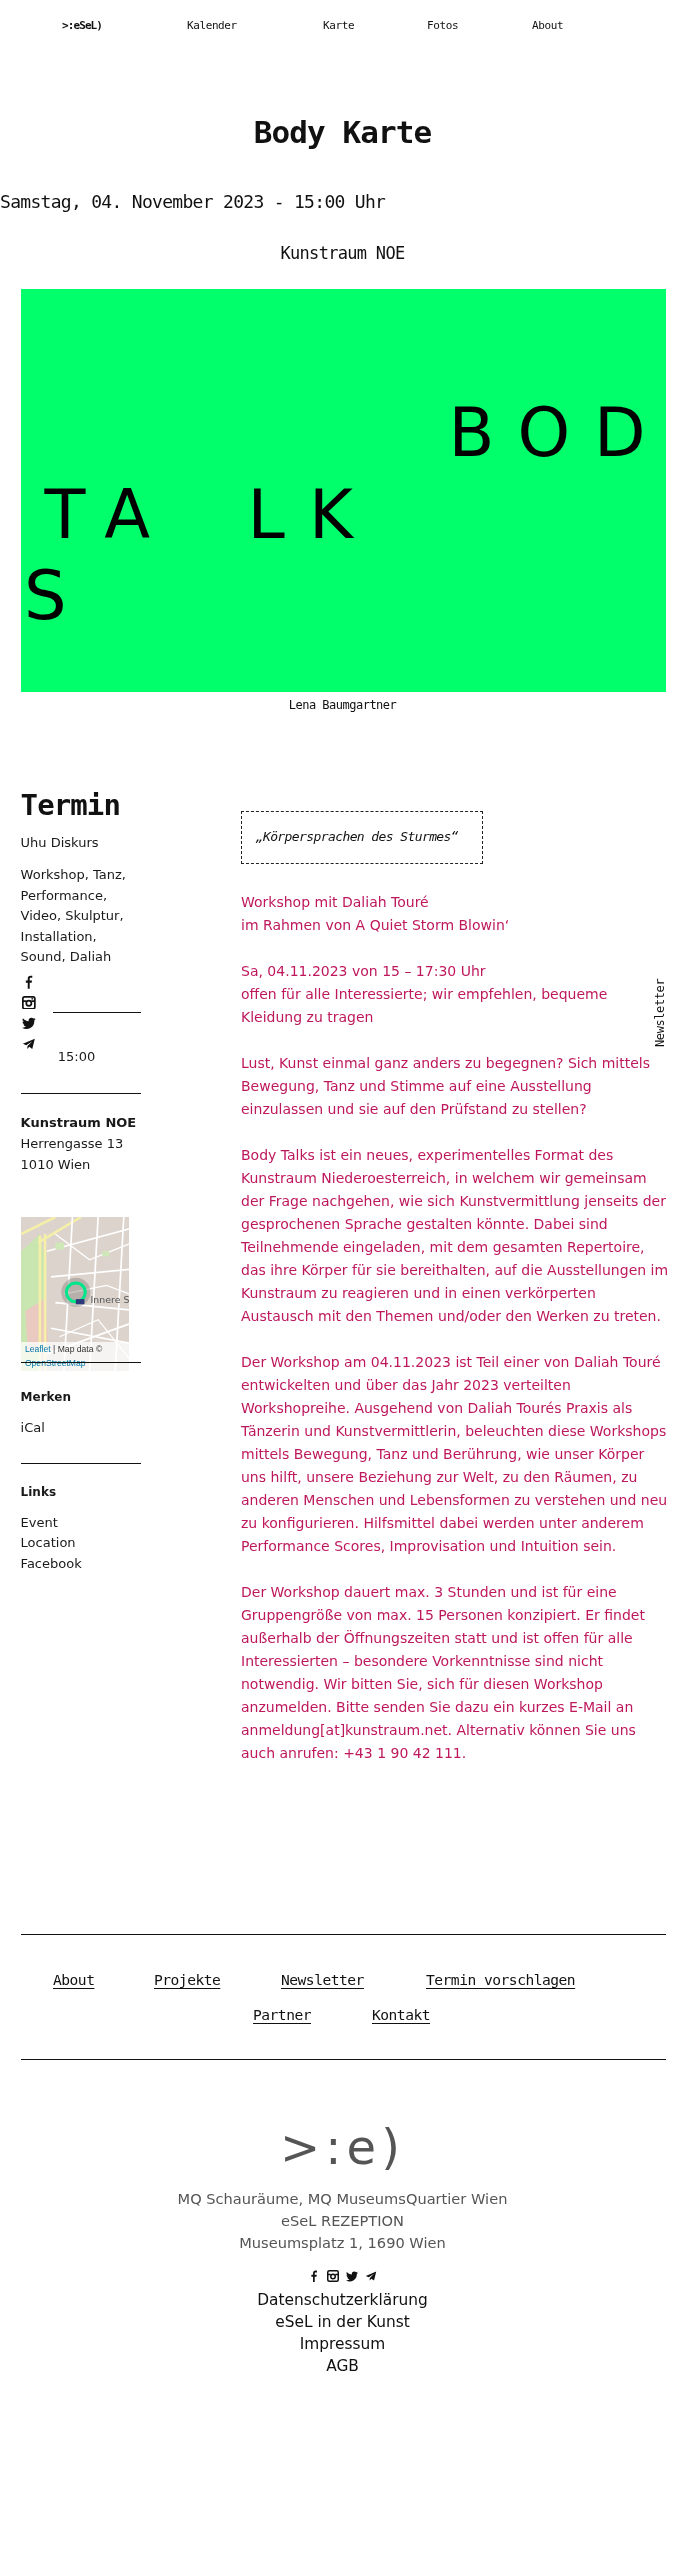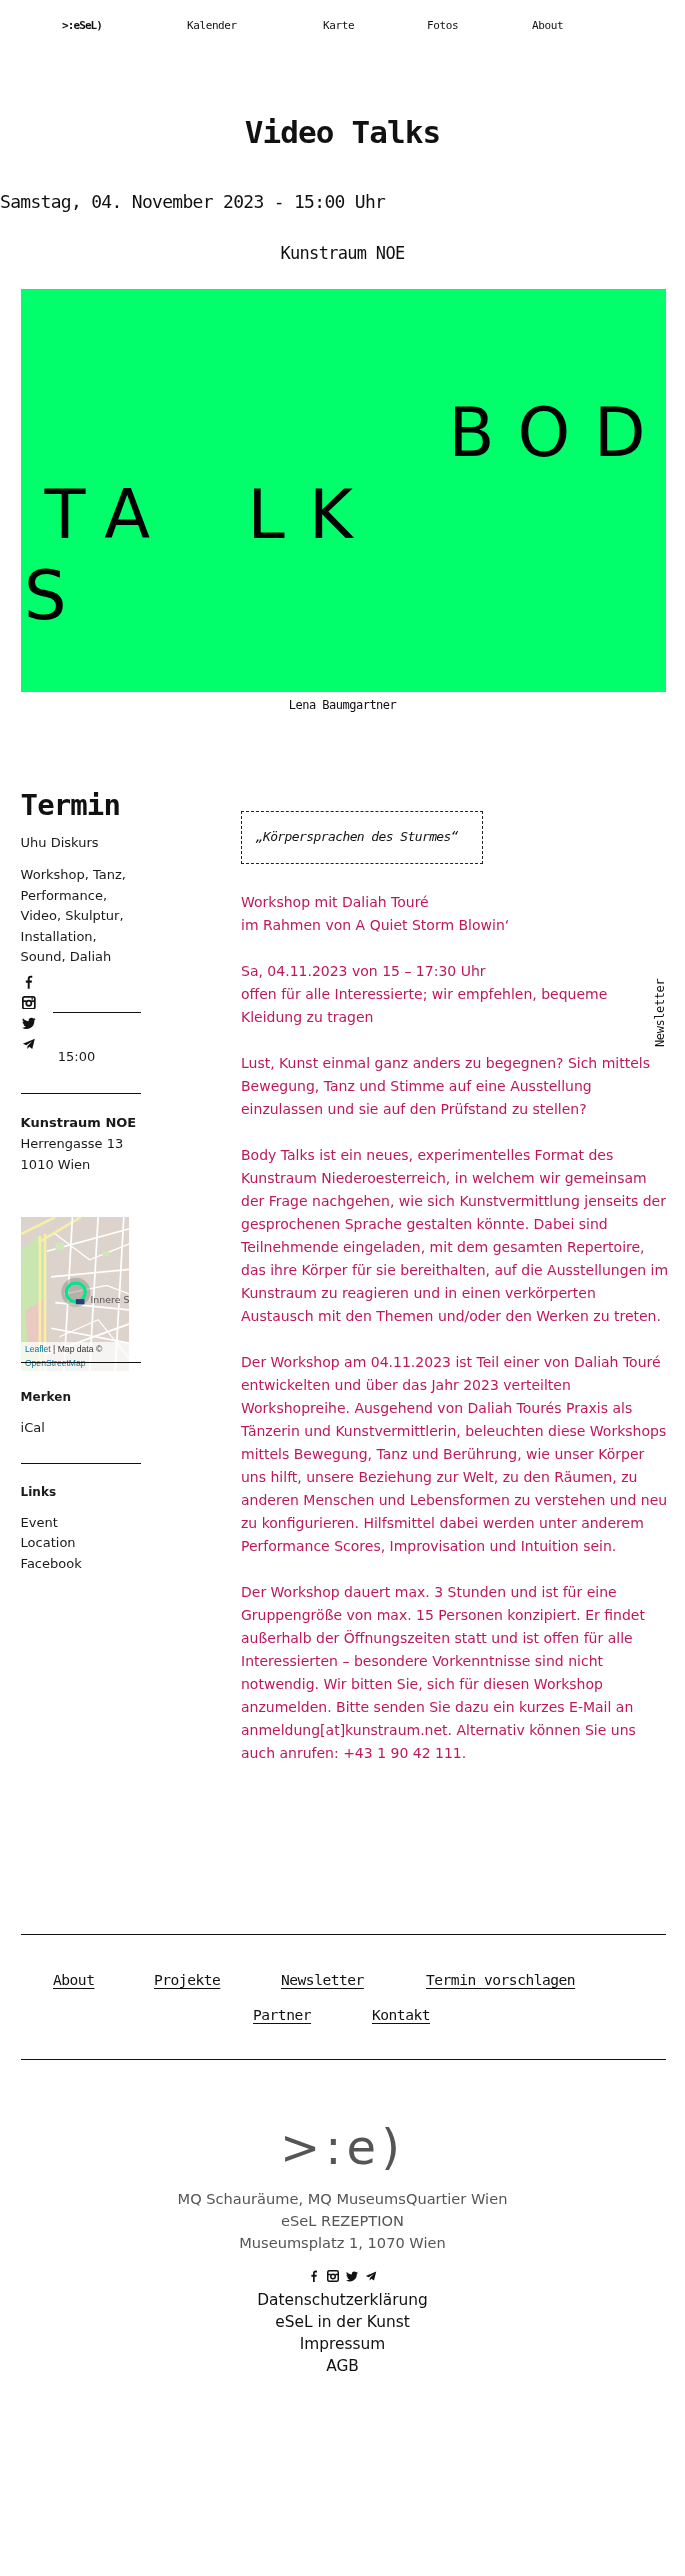--- a/index.html
+++ b/index.html
@@ -163,21 +163,21 @@
 <body>
 
 <nav class="topnav">
   <a class="logo" href="#">&gt;:eSeL)</a>
   <a class="nav-item i0" href="#">Kalender</a>
   <a class="nav-item i1" href="#">Karte</a>
   <a class="nav-item i2" href="#">Fotos</a>
   <a class="nav-item i3" href="#">About</a>
 </nav>
 
-<h1 class="event-title">Video Talks</h1>
+<h1 class="event-title">Body Karte</h1>
 <div class="event-datetime">Samstag, 04. November 2023 - 15:00 Uhr</div>
 <a class="event-venue" href="#">Kunstraum NOE</a>
 
 <div class="hero" style="background: rgb(0, 255, 106);">
   <span class="hl w1">BODY</span>
   <span class="hl w2">TA</span>
   <span class="hl w3">LK</span>
   <span class="hl w4">S</span>
 </div>
 <div class="caption">Lena Baumgartner</div>
@@ -277,21 +277,21 @@
   <a class="f3" href="#">Termin vorschlagen</a>
   <a class="f4" href="#">Partner</a>
   <a class="f5" href="#">Kontakt</a>
 </nav>
 <div class="footer-rule r2"></div>
 
 <div class="footer-logo">&gt;:e)</div>
 <div class="footer-addr">
   <div>MQ Schauräume, MQ MuseumsQuartier Wien</div>
   <div>eSeL REZEPTION</div>
-  <div>Museumsplatz 1, 1070 Wien</div>
+  <div>Museumsplatz 1, 1690 Wien</div>
 </div>
 <div class="footer-social">
   <a class="si s0" href="#">
     <svg width="12" height="12" viewBox="0 0 16 16">
         <path d="M9 16V9h2.3l.4-2.7H9V4.6c0-.8.2-1.3 1.3-1.3H12V.9C11.7.9 10.9.8 10 .8 8 .8 6.7 2 6.7 4.2v2.1H4.5V9h2.2v7z" fill="#111"></path>
       </svg>
   </a>
   <a class="si s1" href="#">
     <svg width="12" height="12" viewBox="0 0 16 16">
         <rect x="1" y="1" width="14" height="14" rx="2" fill="none" stroke="#111" stroke-width="2"></rect>

